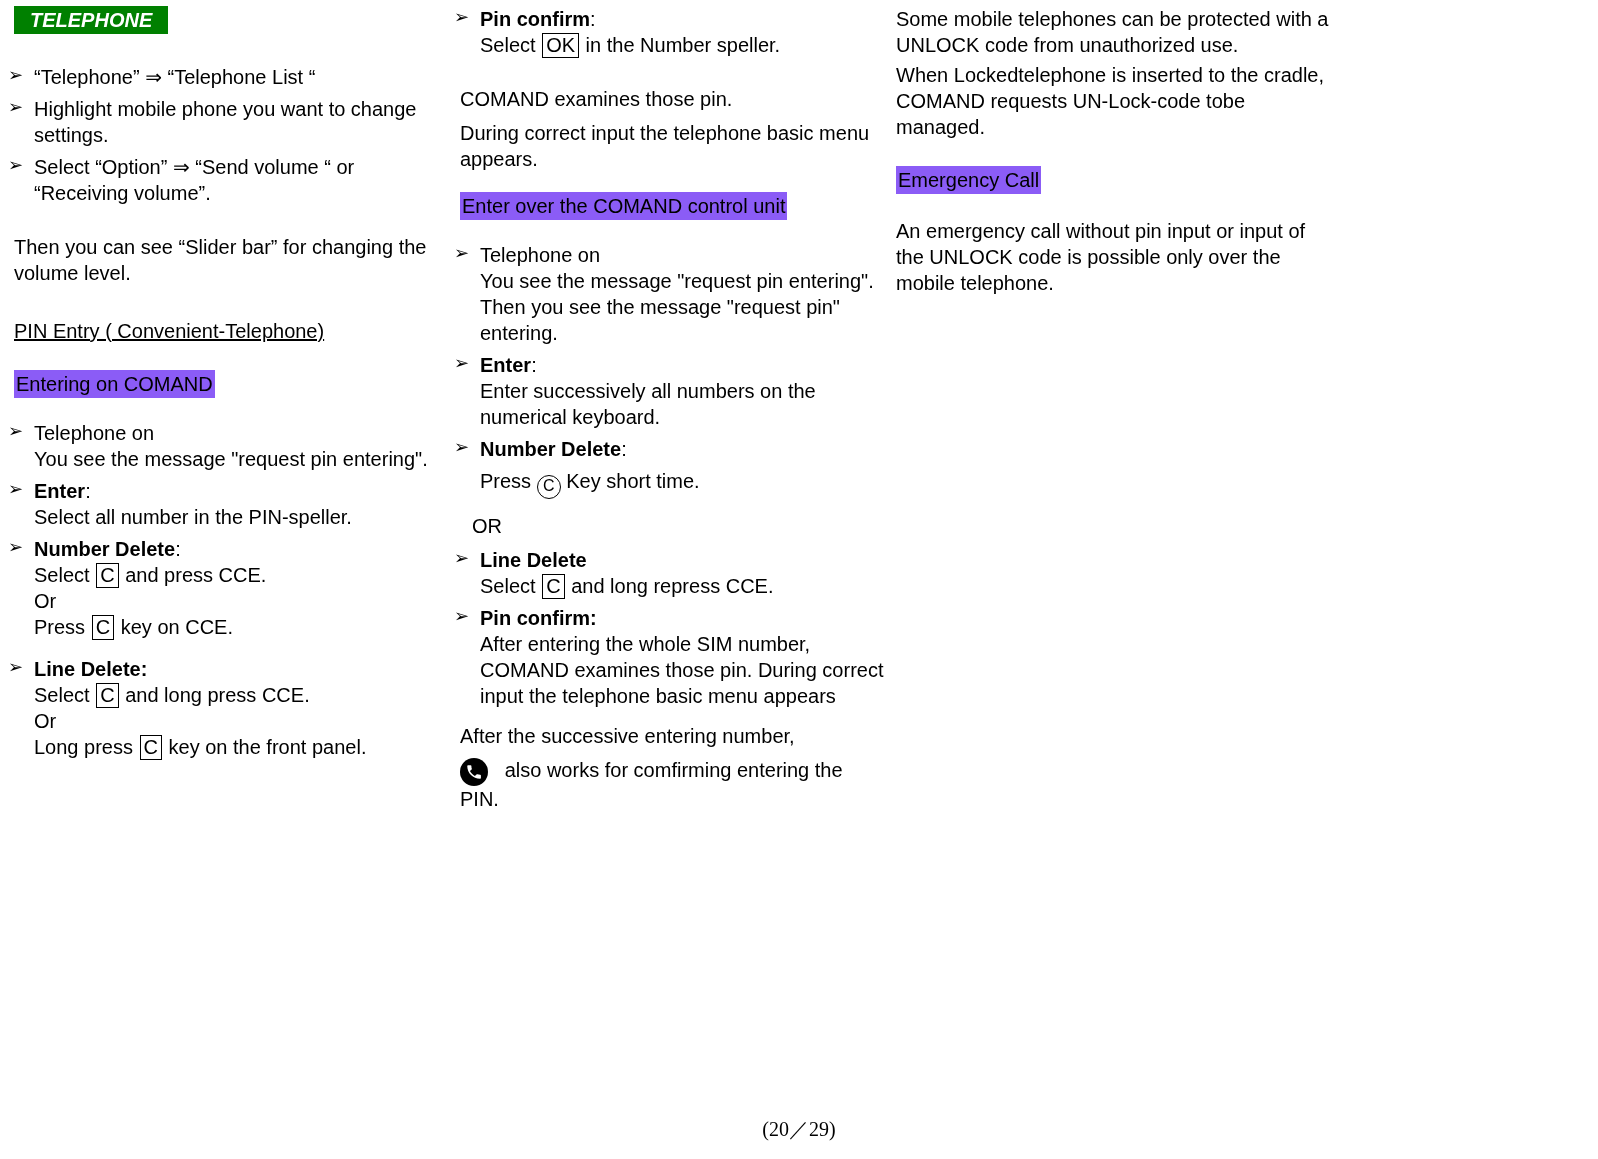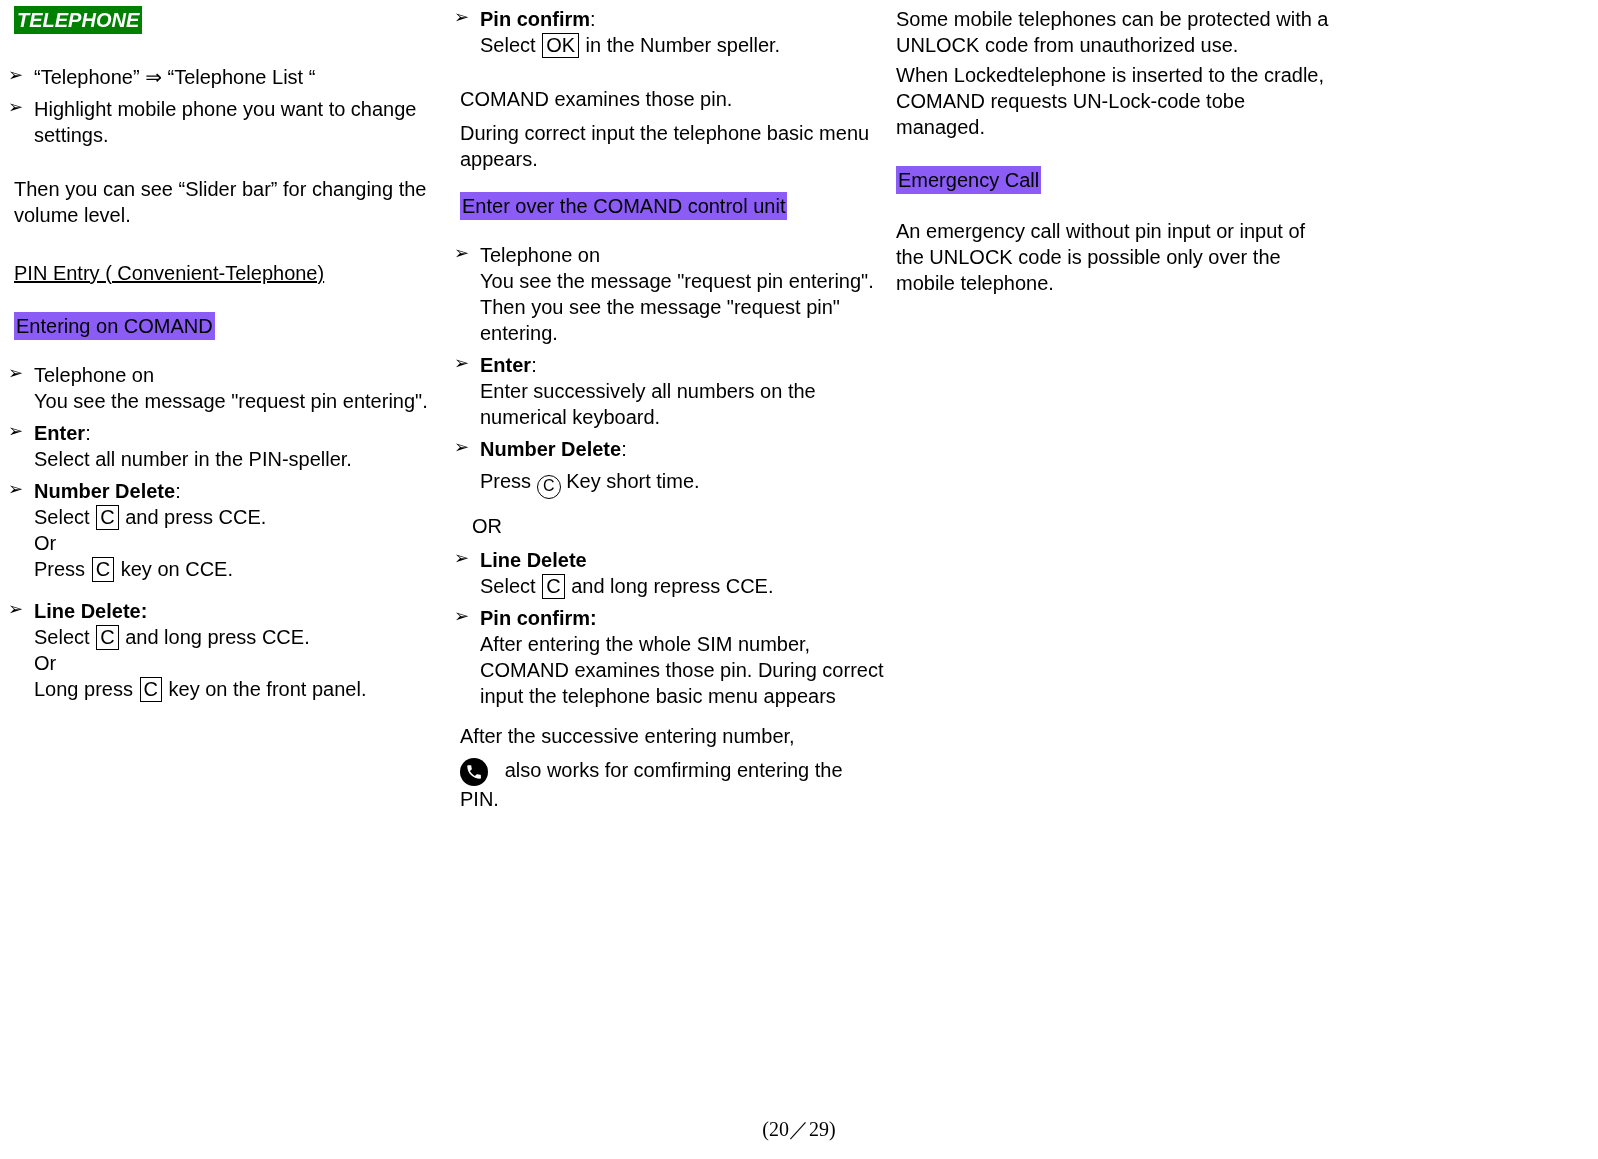--- a/index.html
+++ b/index.html
@@ -27,21 +27,21 @@
   }
   .col1 { margin-left: 4px; }
   .col2 { margin-left: 0px; }
   .col3 { margin-left: 0px; }
 
   .page-title {
     display: inline-block;
     background: #008000;
     color: #fff;
     font-weight: bold;
-    padding: 1px 3px;
+    padding: 1px 16px;
     font-style: italic;
     margin: 0 0 10px 10px;
   }
 
   .sub-u {
     text-decoration: underline;
     margin: 14px 0 14px 10px;
   }
   .sub-grey {
     display: inline-block;
@@ -126,20 +126,24 @@
   <div class="columns">
 
     <div class="col col1">
       <div class="page-title">TELEPHONE</div>
 
       <div style="height:20px"></div>
 
       <ul class="bullets">
         <li><span>“Telephone”  ⇒  “Telephone List “</span></li>
         <li><span>Highlight mobile phone you want to change settings.</span></li>
+        <li>
+          <span>Select “Option”  ⇒  “Send volume “  or</span><br>
+          <span>“Receiving volume”.</span>
+        </li>
       </ul>
 
       <div style="height:14px"></div>
       <div class="para0">Then you can see “Slider bar” for changing the volume level.</div>
 
       <div style="height:10px"></div>
       <div class="sub-u">PIN Entry ( Convenient-Telephone)</div>
 
       <div><span class="sub-grey">Entering on COMAND</span></div>
 

